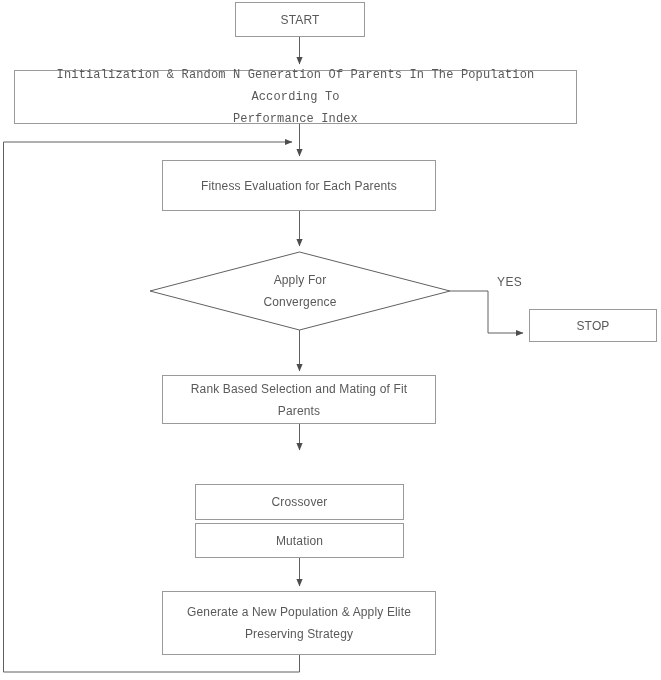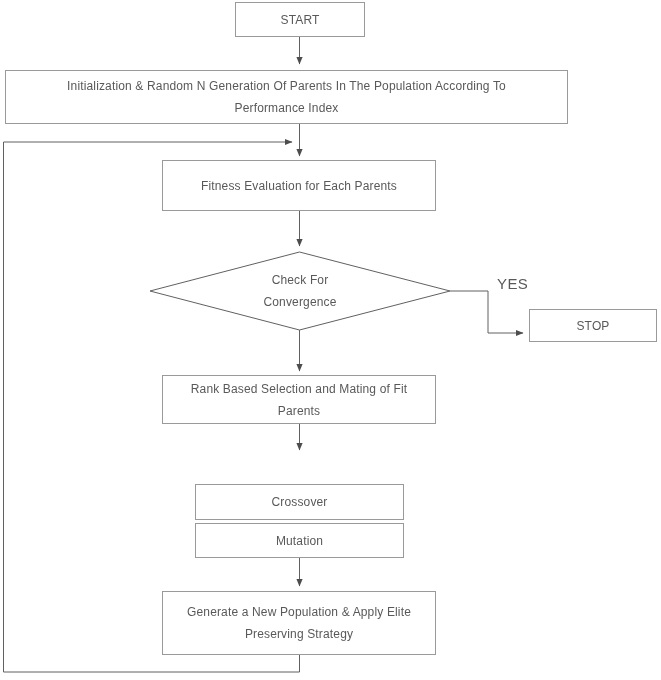--- a/index.html
+++ b/index.html
@@ -47,21 +47,21 @@
     padding: 0 6px;
     white-space: pre-line;
   }
   .node.decision {
     border: none;
     background: transparent;
   }
   .edge-label {
     position: absolute;
     color: #595959;
-    font-size: 15px;
+    font-size: 12px;
     letter-spacing: 0.4px;
     white-space: nowrap;
   }
 </style>
 </head>
 <body>
 
 <div id="chart-canvas">
 
   <svg id="edges-layer" viewBox="0 0 661 680" width="661" height="680" xmlns="http://www.w3.org/2000/svg">
@@ -109,31 +109,31 @@
 
     <g>
       <path d="M299.5,655 L299.5,672 L3.5,672 L3.5,142 L292,142" fill="none" stroke="#606060" stroke-width="1" marker-end="url(#arrow)"></path>
     </g>
   </svg>
 
   <div class="node process" style="left:235px; top:2px; width:130px; height:35px;">
     <span class="node-label">START</span>
   </div>
 
-  <div class="node process" style="left:5px; top:70px; width:563px; height:54px;">
+  <div class="node process" style="left:14px; top:70px; width:563px; height:54px;font-family:Liberation Mono, monospace;">
     <span class="node-label">Initialization &amp; Random N Generation Of Parents In The Population According To
 Performance Index</span>
   </div>
 
   <div class="node process" style="left:162px; top:160px; width:274px; height:51px;">
     <span class="node-label">Fitness Evaluation for Each Parents</span>
   </div>
 
   <div class="node decision" style="left:150px; top:252px; width:300px; height:78px;">
-    <span class="node-label">Check For
+    <span class="node-label">Apply For
 Convergence</span>
   </div>
 
   <span class="edge-label" style="left:497px; top:275px;">YES</span>
 
   <div class="node process" style="left:529px; top:309px; width:128px; height:33px;">
     <span class="node-label">STOP</span>
   </div>
 
   <div class="node process" style="left:162px; top:375px; width:274px; height:49px;">

